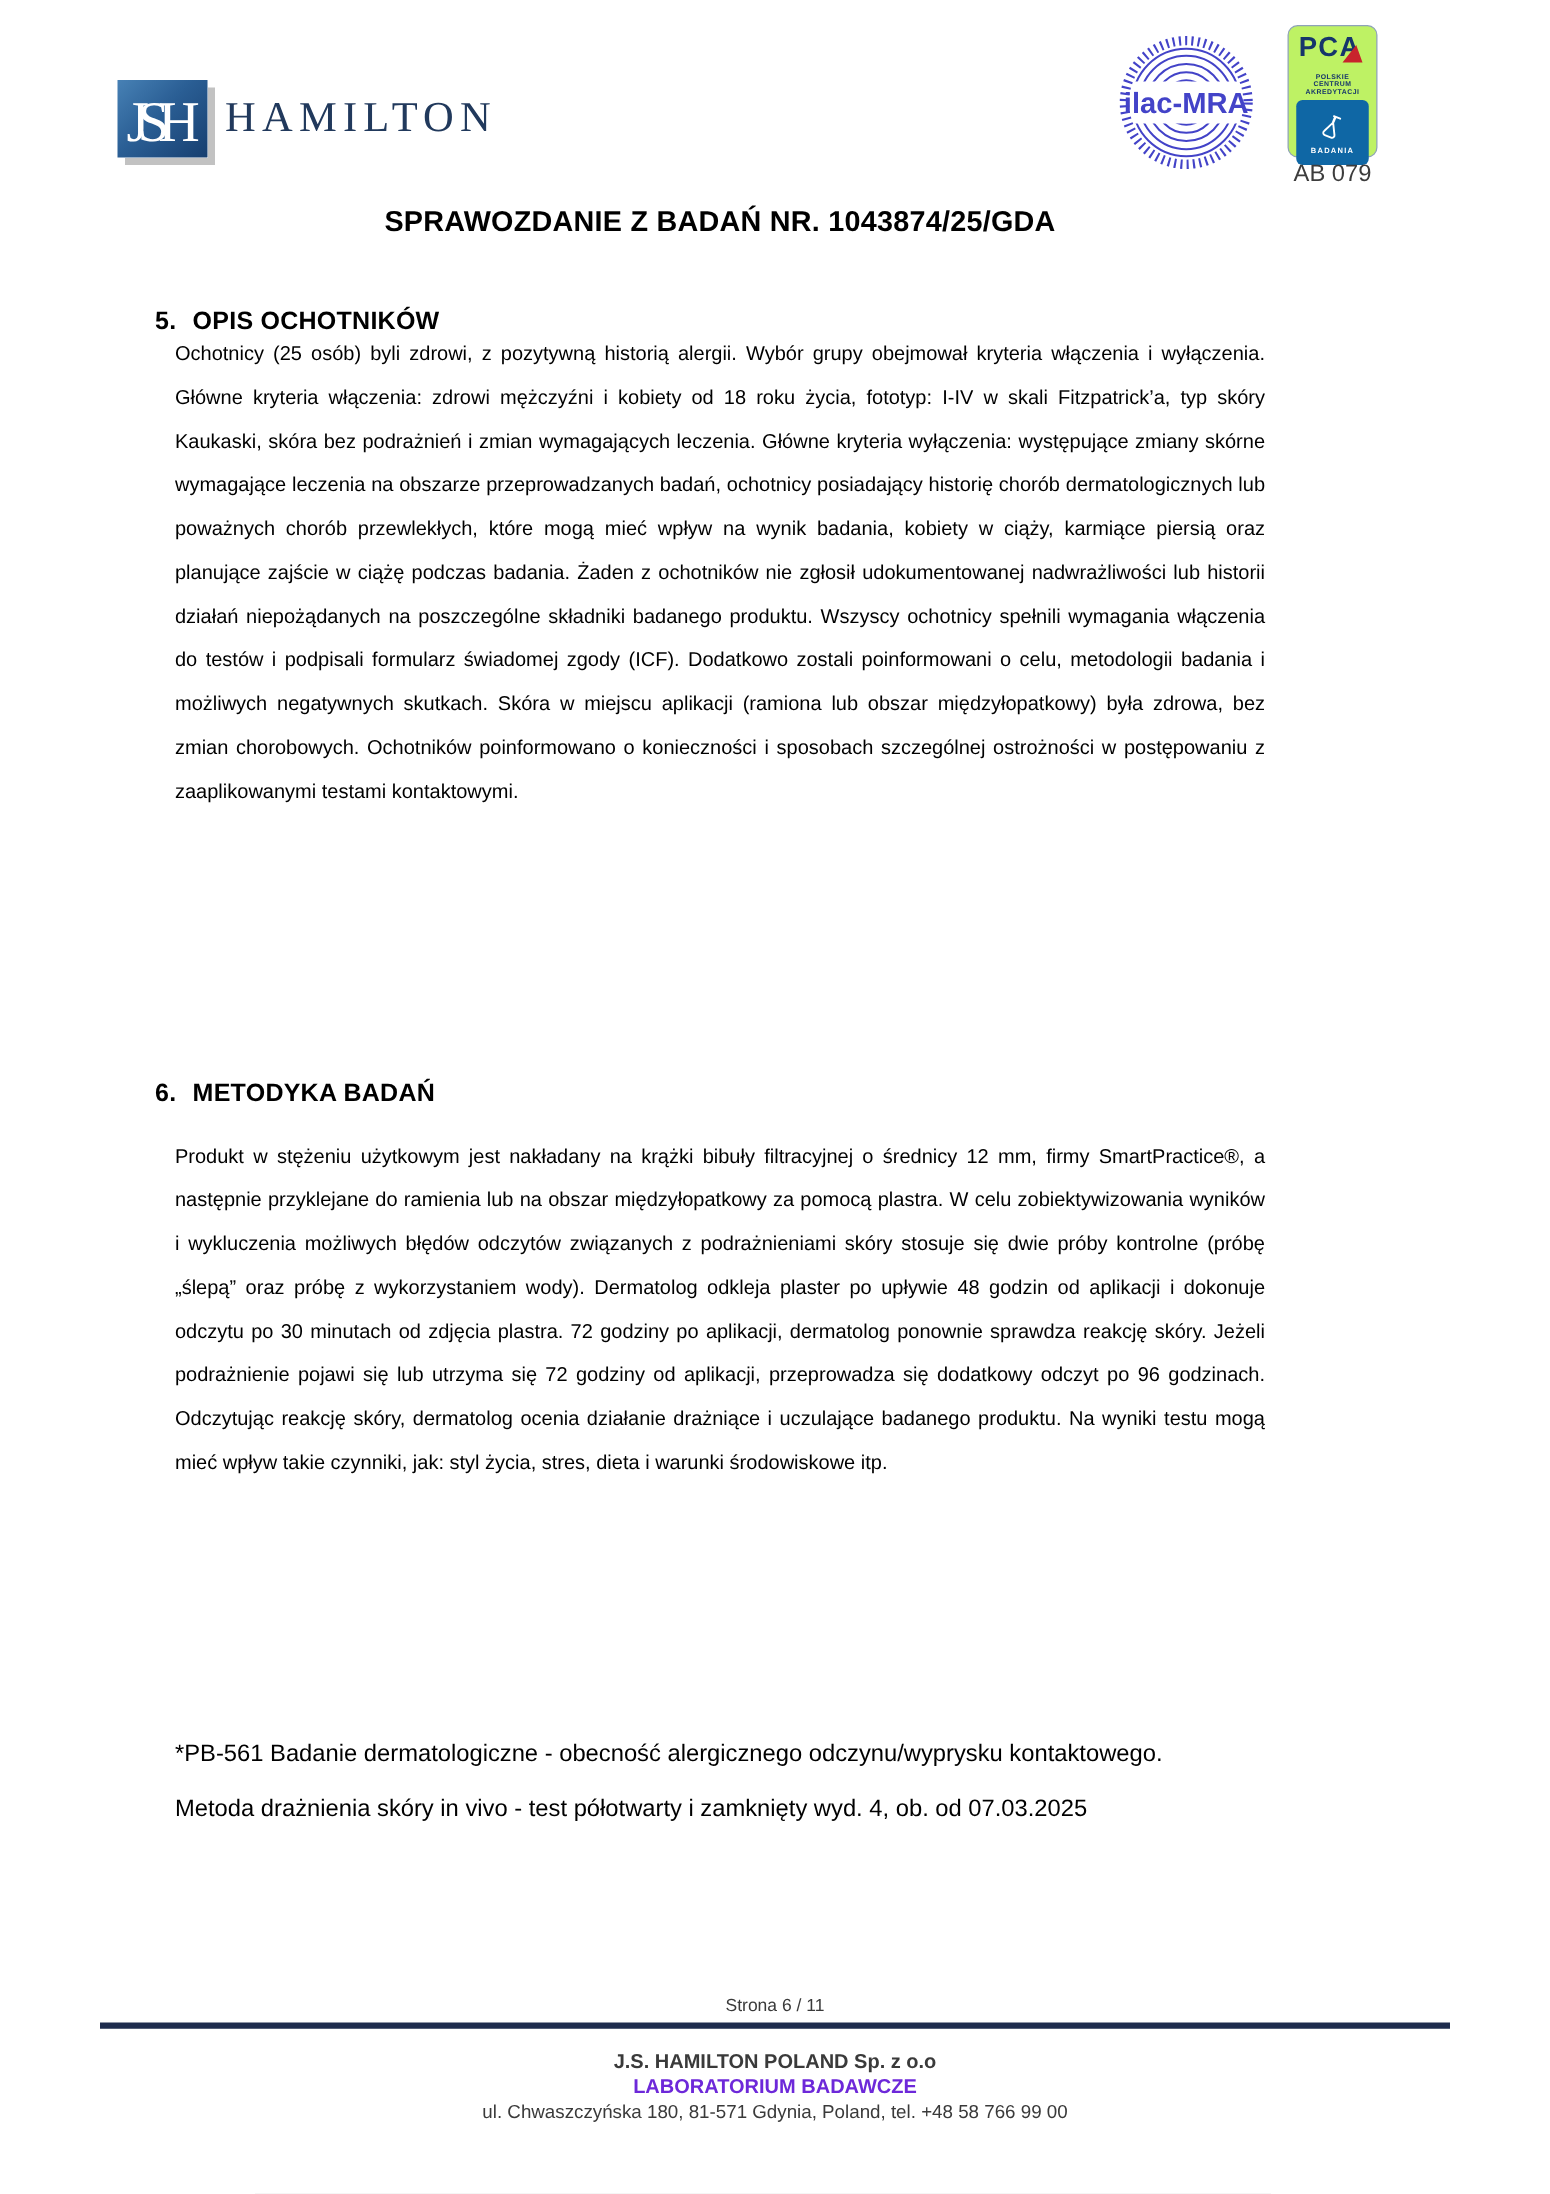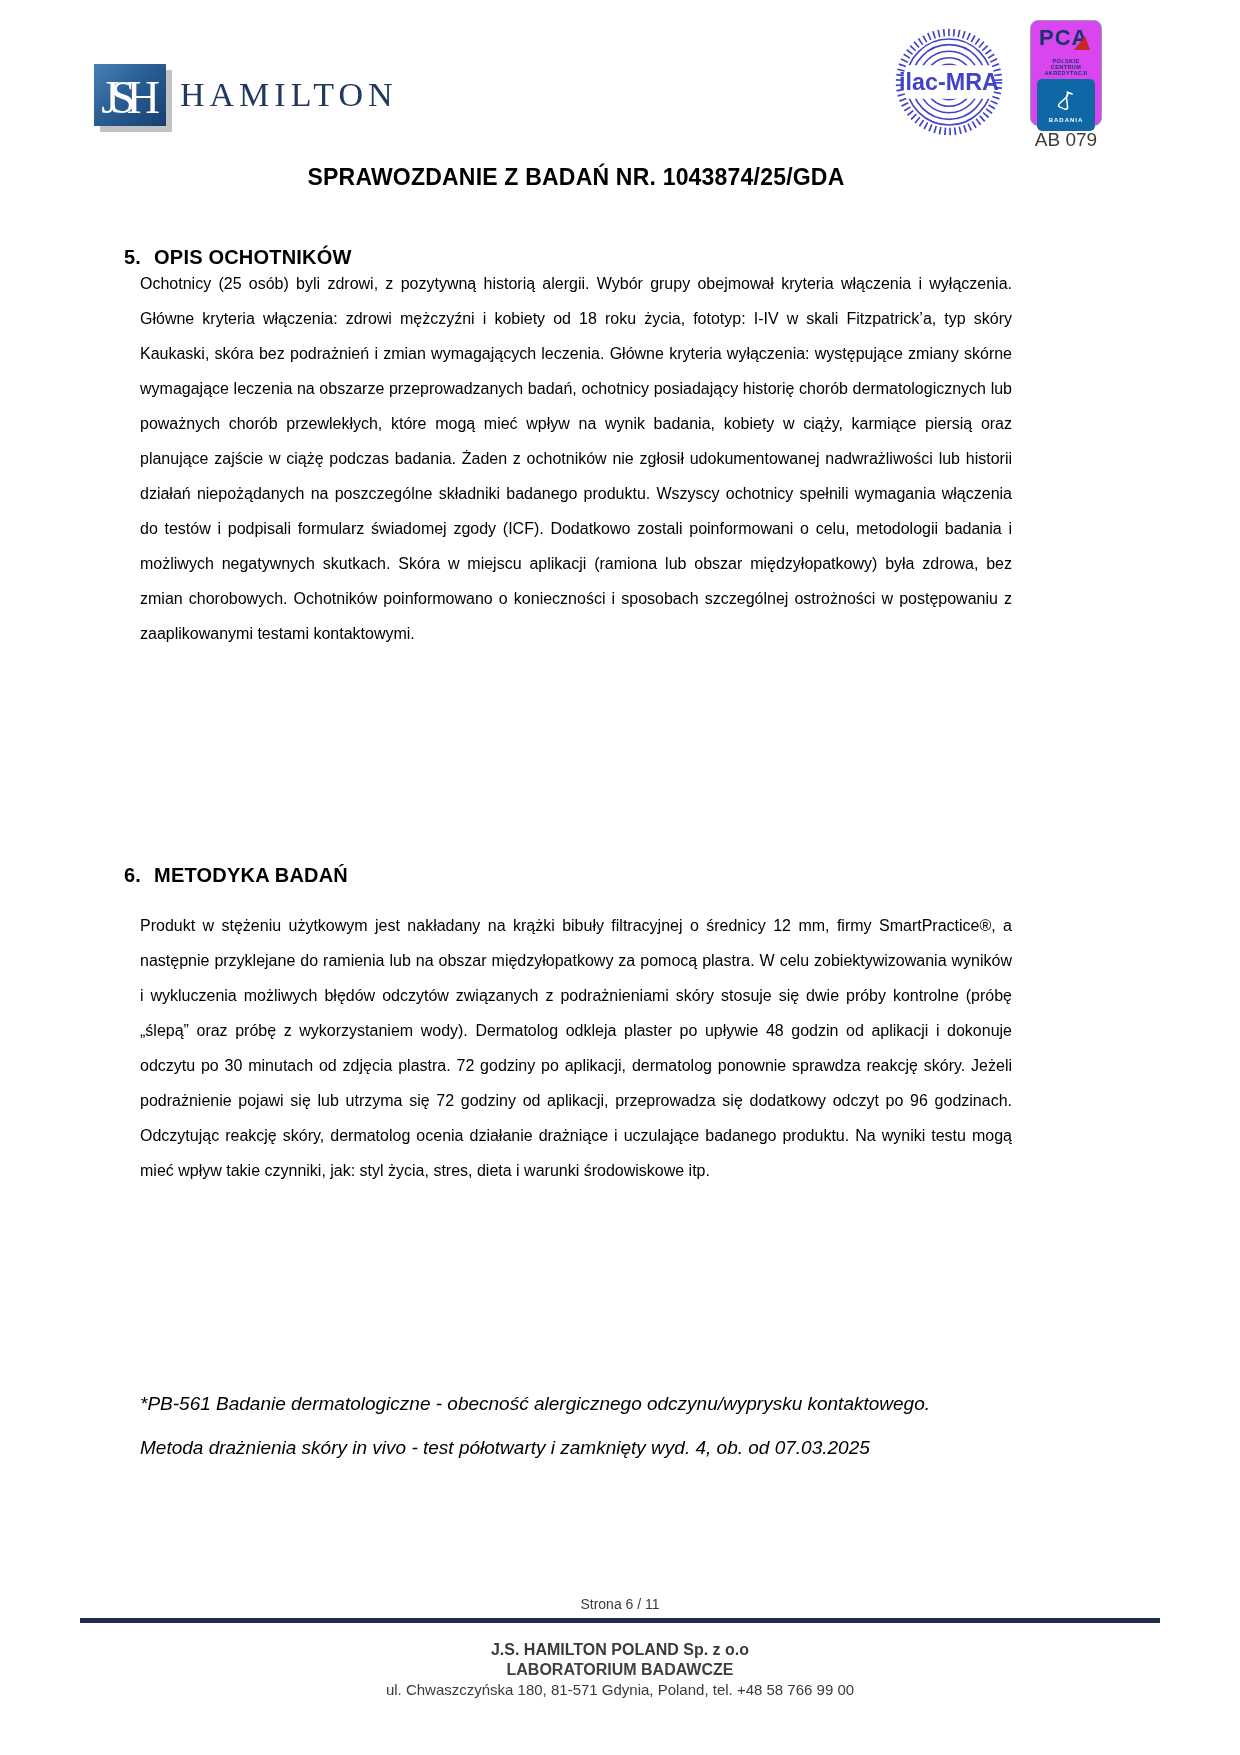--- a/index.html
+++ b/index.html
@@ -20,21 +20,21 @@
     letter-spacing:-9px;margin-left:-8px;margin-top:4px;
   }
   .wordmark{
     position:absolute;left:180px;top:64px;height:62px;line-height:62px;
     font-family:"Liberation Serif",serif;font-size:34px;color:#21395c;
     letter-spacing:5px;
   }
   .ilac-seal{position:absolute;left:893px;top:26px;}
   .pca-wrap{position:absolute;left:1026px;top:20px;width:80px;text-align:center;}
   .pca-card{
-    width:72px;height:106px;margin:0 auto;background:#d946ef;
+    width:72px;height:106px;margin:0 auto;background:#bef264;
     border:1px solid #8fa3b8;border-radius:8px;box-sizing:border-box;
     padding-top:4px;
   }
   .pca-sub{
     font-size:5.5px;font-weight:bold;color:#16356b;letter-spacing:.4px;
     line-height:6px;width:58px;margin:1px auto 3px auto;
   }
   .pca-blue{
     width:58px;height:52px;margin:0 auto;background:#0f67a5;border-radius:5px;
     display:flex;flex-direction:column;align-items:center;justify-content:center;
@@ -53,36 +53,36 @@
   .body-par{
     position:absolute;left:140px;width:872px;
     font-size:16px;line-height:35px;text-align:justify;
   }
   #sec5-body{top:266px;}
   #sec6-body{top:908px;}
   .footnote{
     position:absolute;left:140px;top:1382px;width:900px;
     font-size:19px;line-height:44px;
   }
-  .footnote div{white-space:nowrap;font-style:italic;}
+  .footnote div{white-space:nowrap;}
   
   .page-indicator{
     position:absolute;left:0;top:1596px;width:1240px;text-align:center;
     font-size:14px;color:#3a3a3a;
   }
   .footer-rule{
     position:absolute;left:80px;top:1618px;width:1080px;height:5px;background:#1e2c4e;
   }
   .footer-company{
     position:absolute;left:0;top:1640px;width:1240px;text-align:center;
     font-size:16px;font-weight:bold;color:#3a3a3a;line-height:20px;
   }
   .footer-lab{
     position:absolute;left:0;top:1660px;width:1240px;text-align:center;
-    font-size:16px;font-weight:bold;color:#404040;line-height:20px;
+    font-size:16px;font-weight:bold;color:#6d28d9;line-height:20px;
   }
   .footer-address{
     position:absolute;left:0;top:1680px;width:1240px;text-align:center;
     font-size:15px;color:#3a3a3a;line-height:20px;
   }
 </style>
 </head>
 <body>
 
 <div class="page">

